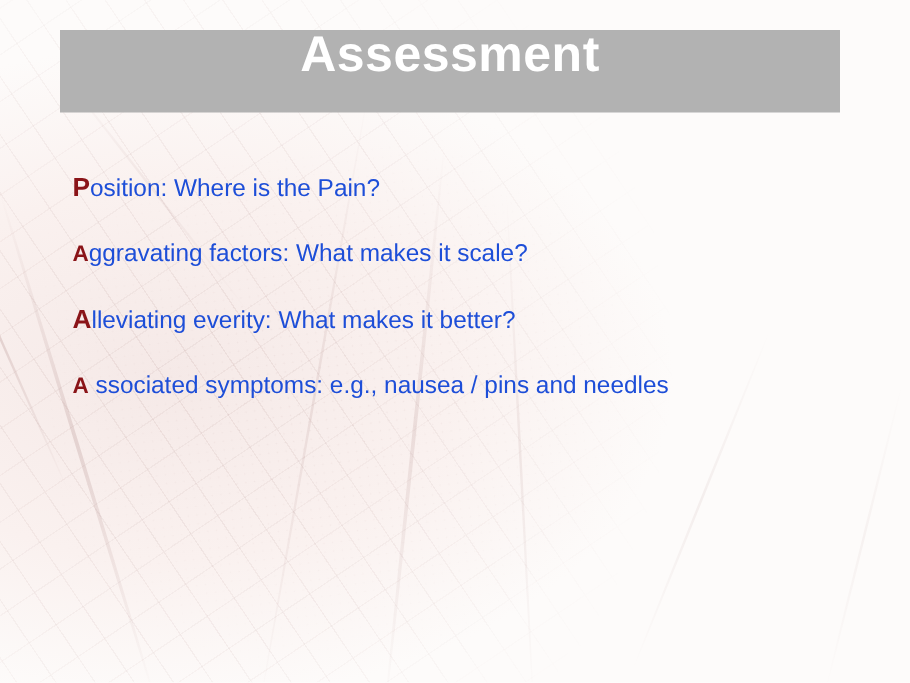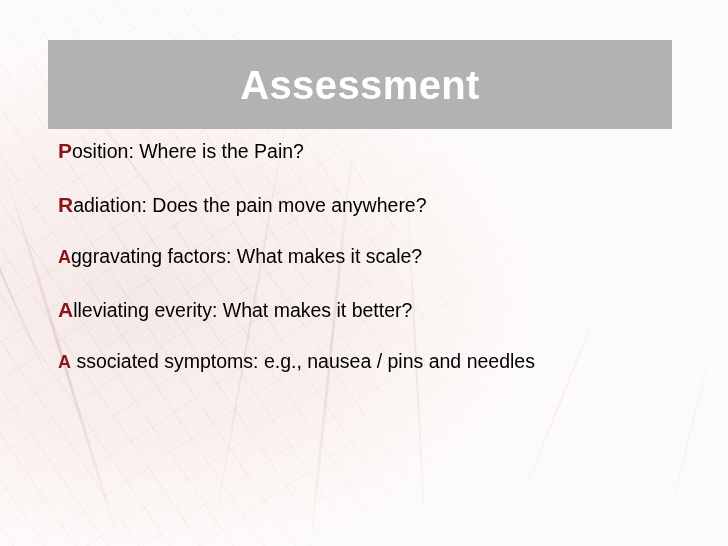--- a/index.html
+++ b/index.html
@@ -69,26 +69,25 @@
   .s6 { left: 560px; top: 250px; width: 2px;  height: 300px; transform: rotate(22deg);  opacity:.35; }
   .s7 { left: 690px; top: 300px; width: 2px;  height: 260px; transform: rotate(14deg);  opacity:.25; }
   .s8 { left: 120px; top: 20px;  width: 2px;  height: 260px; transform: rotate(-38deg); opacity:.35; }
 
   
   #title-bar {
     position: absolute;
     left: 48px;
     top: 24px;
     width: 624px;
-    height: 89px;
+    height: 66px;
     background: #b2b2b2;
     display: flex;
-    align-items: center;
+    align-items: flex-start;
     justify-content: center;
-    margin-top: 16px;
   }
   #title-text {
     color: #ffffff;
     font-size: 40px;
     font-weight: bold;
     letter-spacing: .4px;
     line-height: 1;
     text-align: center;
   }
 
@@ -106,21 +105,21 @@
     white-space: nowrap;
     margin-bottom: 32px;
   }
   .line:last-child { margin-bottom: 12px; }
   .line .initial {
     color: #8a1418;
     font-weight: bold;
     font-size: 21px;
   }
   .line.smallcap .initial { font-size: 18px; }
-  .line .rest { color: #000000; }
+  .line .rest { color: #1d4ed8; }
 </style>
 </head>
 <body>
 
 <div id="slide">
 
   <div class="bg-base"></div>
   <div class="bg-grid"></div>
   <div class="bg-dots"></div>
   <div class="streak s1"></div>
@@ -136,23 +135,20 @@
     <div id="title-text">Assessment</div>
   </div>
 
   <div id="body-list">
 
     <div class="line">
       <span class="initial">P</span><span class="rest">osition: Where is the Pain?</span>
     </div>
 
 
-    <div class="line">
-      <span class="initial">R</span><span class="rest">adiation: Does the pain move anywhere?</span>
-    </div>
 
 
 
     <div class="line smallcap">
       <span class="initial">A</span><span class="rest">ggravating factors:  What makes it scale?</span>
     </div>
 
     <div class="line">
       <span class="initial">A</span><span class="rest">lleviating everity:  What makes it better?</span>
     </div>

